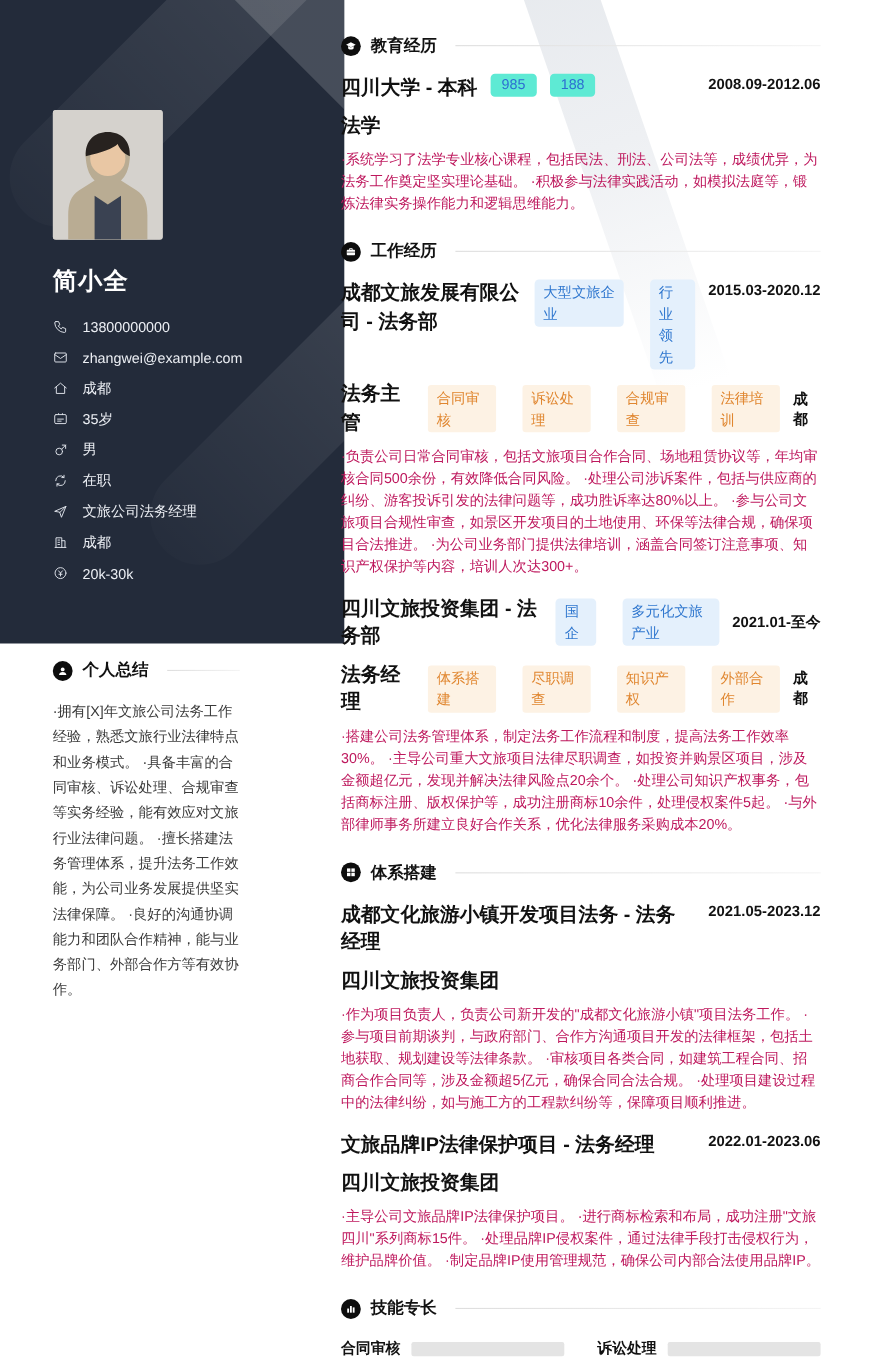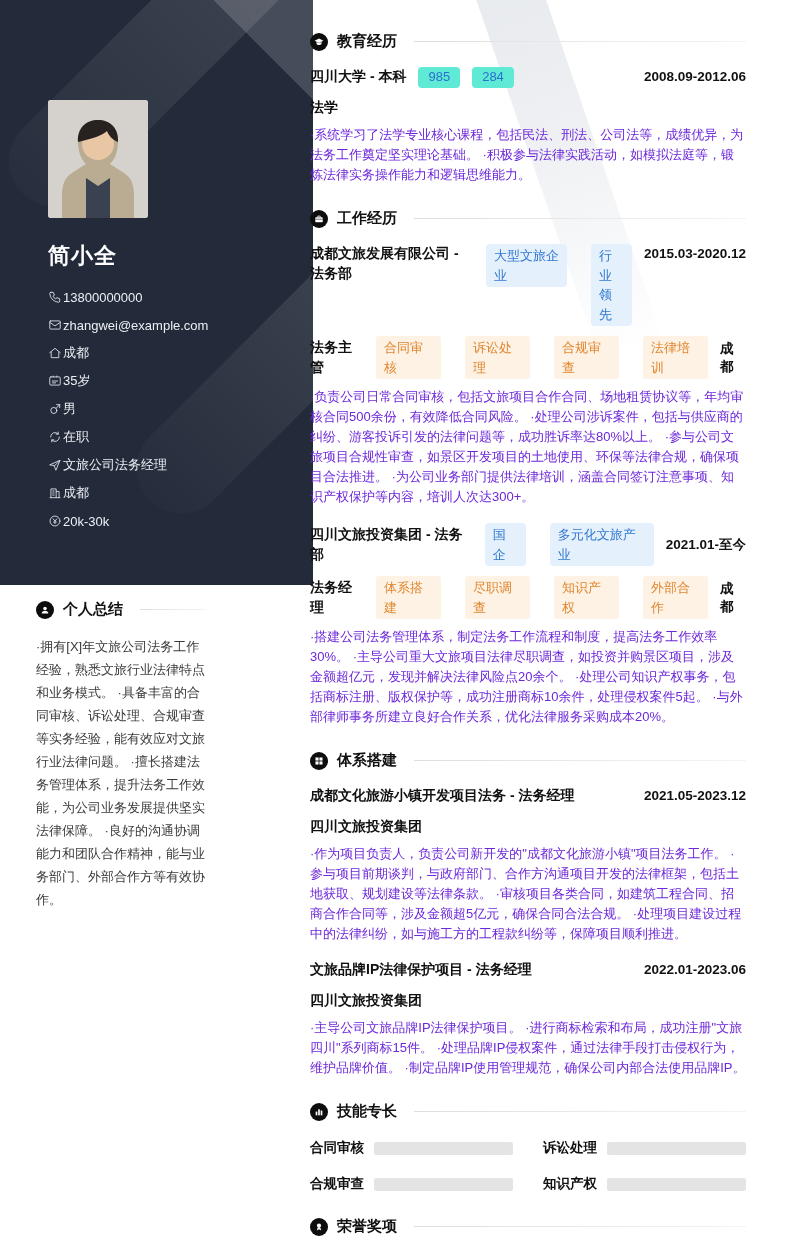--- a/index.html
+++ b/index.html
@@ -24,43 +24,43 @@
 
   
   .sidebar{position:absolute;left:0;top:0;width:313px;height:585px;background:var(--sidebar-bg);
     overflow:hidden;z-index:2;}
   .photo{position:absolute;left:48px;top:100px;width:100px;height:118px;border-radius:3px;
     overflow:hidden;background:linear-gradient(180deg,#d9d6d2 0%,#cbc7c2 100%);z-index:3;}
   .photo svg{display:block;width:100%;height:100%;}
   .name{position:absolute;left:48px;top:241px;font-size:22px;font-weight:700;color:#fff;
     letter-spacing:1px;z-index:3;}
   .contacts{position:absolute;left:48px;top:283px;z-index:3;}
-  .c-row{display:flex;align-items:center;height:28px;text-align:right;}
+  .c-row{display:flex;align-items:center;gap:12px;height:28px;text-align:right;}
   .c-row .ci{width:15px;height:15px;flex:0 0 15px;display:flex;align-items:center;}
   .c-row .ci svg{width:14px;height:14px;stroke:#dfe3ea;stroke-width:1.5;fill:none;
     stroke-linecap:round;stroke-linejoin:round;}
   .c-val{font-size:13px;color:#eceff4;}
 
   
   .sec-head{display:flex;align-items:center;gap:9px;}
   .sic{width:18px;height:18px;border-radius:50%;background:#0d0d0d;flex:0 0 18px;
     display:flex;align-items:center;justify-content:center;}
   .sic svg{width:10px;height:10px;display:block;}
   .sec-title{font-size:15px;font-weight:700;color:#111;}
   .sec-line{flex:1;height:1px;margin-left:8px;background:linear-gradient(to right,#dedede,#f4f4f4);}
 
   
-  .left-lower{position:absolute;left:36px;top:600px;width:170px;z-index:2;}
+  .left-lower{position:absolute;left:48px;top:600px;width:170px;z-index:2;}
   .summary-text{margin-top:16px;font-size:13px;line-height:23px;color:#3a3a3a;}
 
   
   .main{position:absolute;left:310px;top:32px;width:436px;z-index:2;}
-  .para{font-size:13px;line-height:20px;color:#6d28d9;}
+  .para{font-size:13px;line-height:20px;color:#be185d;}
   .row{display:flex;align-items:flex-start;gap:12px;}
-  .bold14{font-size:14px;font-weight:700;color:#111;line-height:1.4;}
+  .bold14{font-size:18px;font-weight:700;color:#111;line-height:1.4;}
   .date{margin-left:auto;font-size:13.5px;font-weight:700;color:#111;white-space:nowrap;line-height:1.5;}
   .loc{margin-left:auto;font-size:13.5px;font-weight:700;color:#111;}
   .tag{background:var(--blue-bg);color:var(--blue-tx);font-size:13px;line-height:1.5;
     padding:2px 8px;border-radius:4px;}
   .tag.w5{width:81px;} .tag.w3{width:41px;}
   .tag.orange{background:var(--orange-bg);color:var(--orange-tx);border-radius:3px;padding:2px 8px;}
   .badge{background:#5eead4;color:#2d6fd1;font-size:13px;line-height:1.45;padding:1px 10px;border-radius:4px;}
   .tags{display:flex;gap:24px;align-items:flex-start;}
   .sec{margin-top:24px;}
   .mt16{margin-top:16px;} .mt10{margin-top:10px;} .mt8{margin-top:8px;}
@@ -210,21 +210,21 @@
               <path d="M12 3.5L22.5 9 12 14.5 1.5 9z" fill="#fff"></path>
               <path d="M6 11.8v4.4c0 1.6 2.8 3 6 3s6-1.4 6-3v-4.4l-6 3.1z" fill="#fff"></path>
             </svg>
         </span>
         <span class="sec-title">教育经历</span>
         <span class="sec-line"></span>
       </div>
       <div class="row mt16">
         <span class="bold14">四川大学 - 本科</span>
         <span class="badge">985</span>
-        <span class="badge">284</span>
+        <span class="badge">188</span>
         <span class="date">2008.09-2012.06</span>
       </div>
       <div class="bold14 mt10">法学</div>
       <p class="para mt8">·系统学习了法学专业核心课程，包括民法、刑法、公司法等，成绩优异，为法务工作奠定坚实理论基础。 ·积极参与法律实践活动，如模拟法庭等，锻炼法律实务操作能力和逻辑思维能力。</p>
     </section>
 
     <section class="sec">
       <div class="sec-head">
         <span class="sic">
           <svg viewBox="0 0 24 24">

